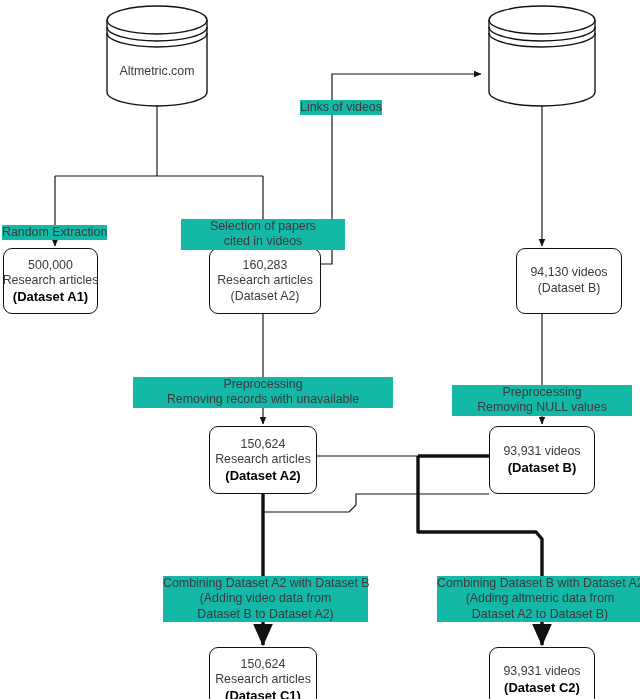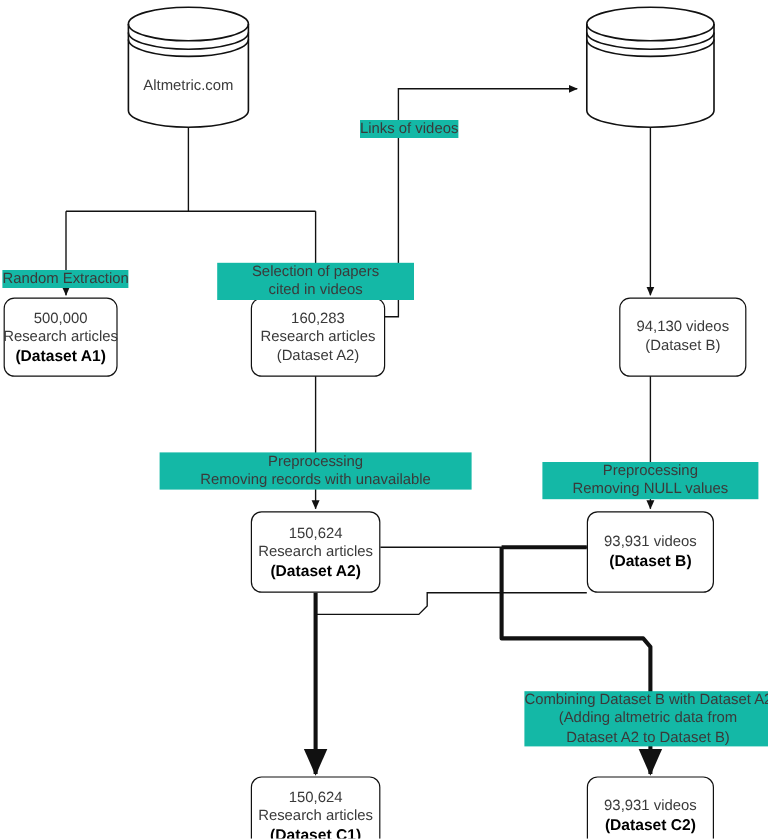--- a/index.html
+++ b/index.html
@@ -155,20 +155,25 @@
   <div class="edge-label" style="left:133px; top:344px; width:260px;">
     <div>Preprocessing</div>
     <div>Removing records with unavailable</div>
   </div>
 
   <div class="edge-label" style="left:452px; top:352px; width:180px;">
     <div>Preprocessing</div>
     <div>Removing NULL values</div>
   </div>
 
+  <div class="edge-label" style="left:163px; top:543px; width:205px;">
+    <div>Combining Dataset A2 with Dataset B</div>
+    <div class="small">(Adding video data from</div>
+    <div class="small">Dataset B to Dataset A2)</div>
+  </div>
 
   <div class="edge-label" style="left:437px; top:543px; width:206px;">
     <div>Combining Dataset B with Dataset A2</div>
     <div class="small">(Adding altmetric data from</div>
     <div class="small">Dataset A2 to Dataset B)</div>
   </div>
 
   <div class="node" style="left:3px; top:248px; width:95px; height:66px;">
     <div class="ln">500,000</div>
     <div class="ln">Research articles</div>

